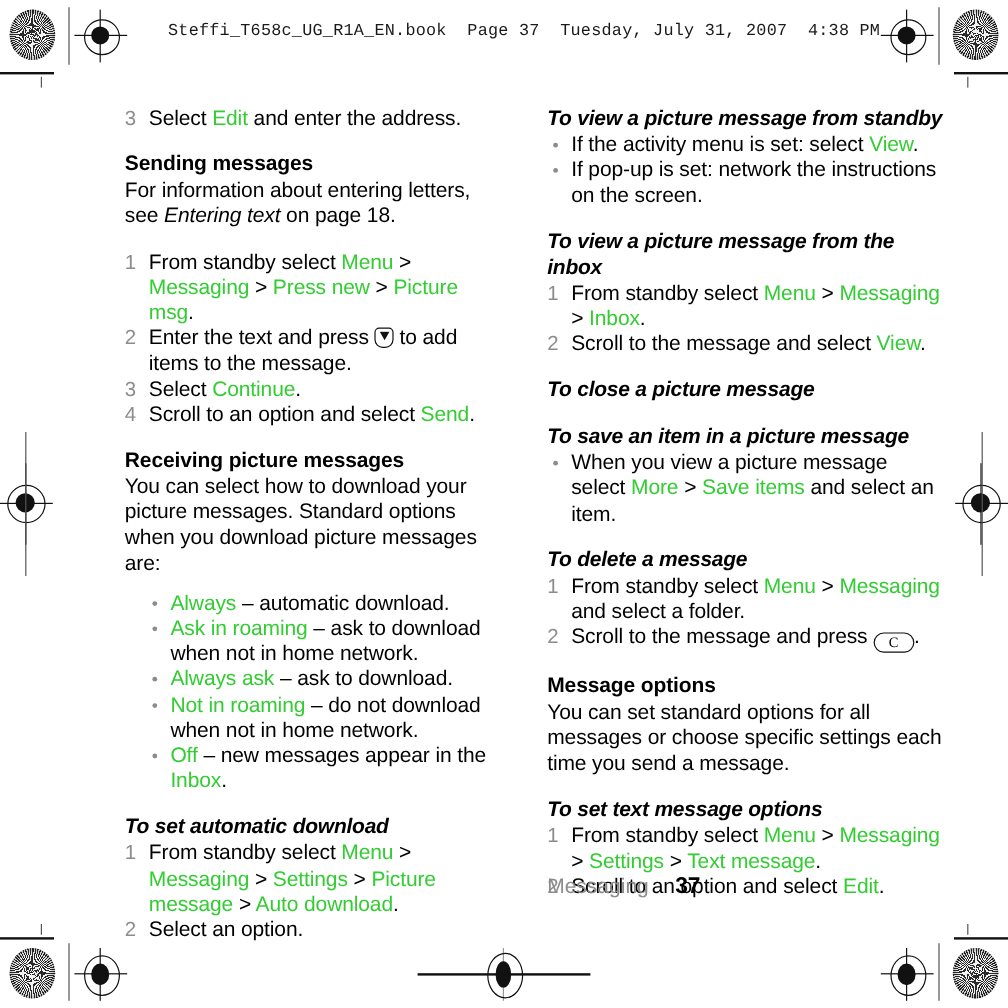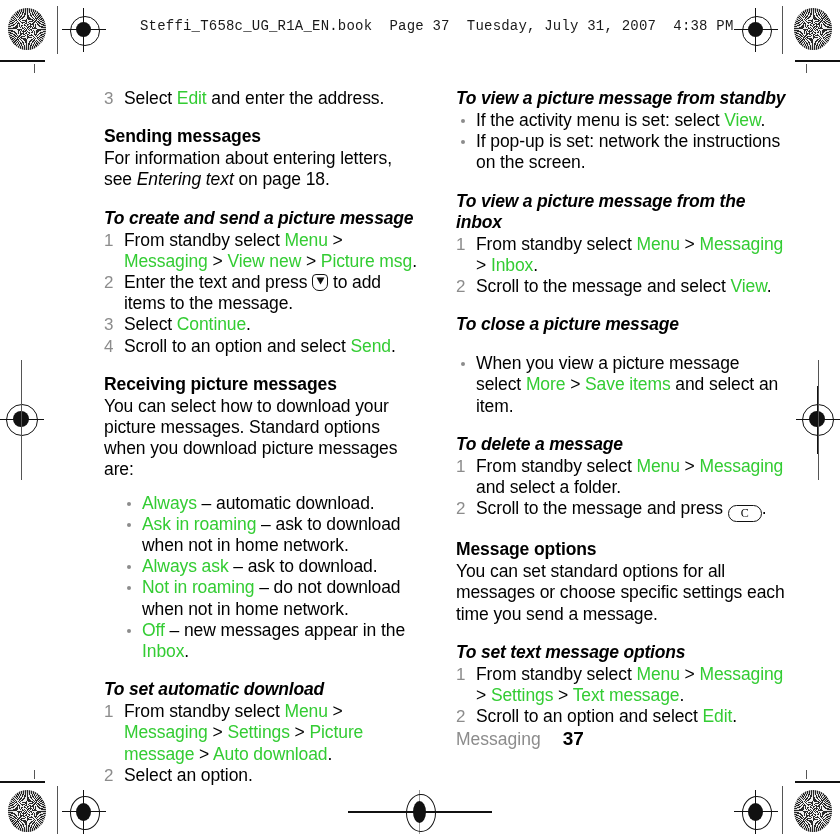--- a/index.html
+++ b/index.html
@@ -277,24 +277,23 @@
       <span class="num">3</span><span>Select </span><span class="ui">Edit</span><span> and enter the address.</span>
     </div>
 
     <div class="gap-lg"></div>
 
     <div class="h2">Sending messages</div>
     <p class="body"><span>For information about entering letters, see </span><span class="it">Entering text</span><span> on page 18.</span></p>
 
     <div class="gap-lg"></div>
 
-    <div class="h3">To create and send a picture message</div>
-
-    <div class="step">
-      <span class="num">1</span><span>From standby select </span><span class="ui">Menu</span><span> &gt; </span><span class="ui">Messaging</span><span> &gt; </span><span class="ui">View new</span><span> &gt; </span><span class="ui">Picture msg</span><span>.</span>
+
+    <div class="step">
+      <span class="num">1</span><span>From standby select </span><span class="ui">Menu</span><span> &gt; </span><span class="ui">Messaging</span><span> &gt; </span><span class="ui">Press new</span><span> &gt; </span><span class="ui">Picture msg</span><span>.</span>
     </div>
 
     <div class="step">
       <span class="num">2</span><span>Enter the text and press </span><span class="keyicon key-nav"><svg width="9" height="8" viewBox="0 0 9 8">
             <polygon points="0.5,0.5 8.5,0.5 4.5,7.5" fill="#111"></polygon>
           </svg></span><span> to add items to the message.</span>
     </div>
 
     <div class="step">
       <span class="num">3</span><span>Select </span><span class="ui">Continue</span><span>.</span>
@@ -365,20 +364,21 @@
     <div class="step">
       <span class="num">2</span><span>Scroll to the message and select </span><span class="ui">View</span><span>.</span>
     </div>
 
     <div class="gap-lg"></div>
 
     <div class="h3">To close a picture message</div>
 
     <div class="gap-lg"></div>
 
+    <div class="h3">To save an item in a picture message</div>
     <div class="bullet">
       <span class="dotmark"></span><span>When you view a picture message select </span><span class="ui">More</span><span> &gt; </span><span class="ui">Save items</span><span> and select an item.</span>
     </div>
 
     <div class="gap-lg"></div>
 
     <div class="h3">To delete a message</div>
 
     <div class="step">
       <span class="num">1</span><span>From standby select </span><span class="ui">Menu</span><span> &gt; </span><span class="ui">Messaging</span><span> and select a folder.</span>

